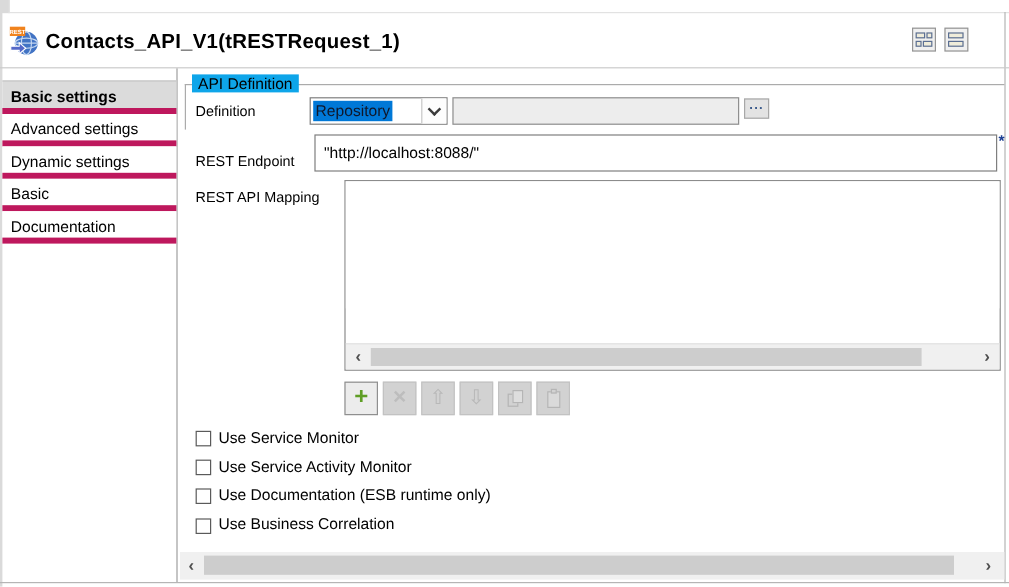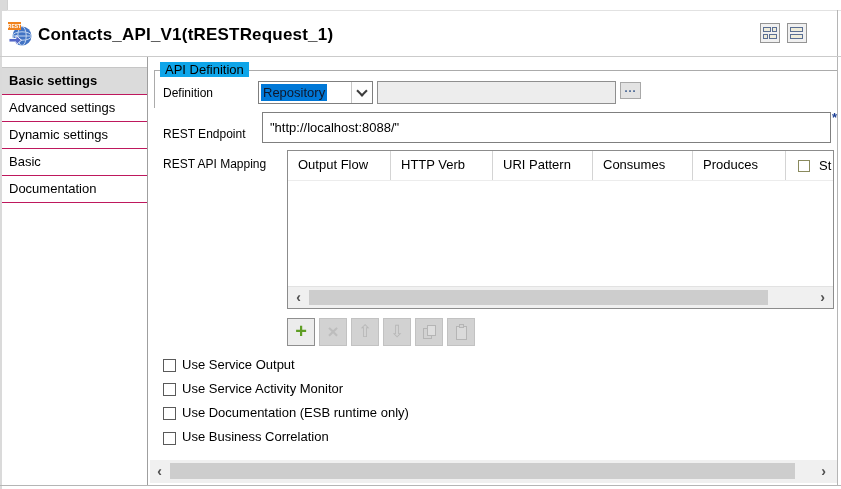--- a/index.html
+++ b/index.html
@@ -26,21 +26,21 @@
   .comp-icon{left:8px;top:22px;width:26px;height:26px;}
   .page-title{left:38px;top:25px;font-size:17px;font-weight:bold;letter-spacing:.2px;}
   .vbtn{top:23px;width:20px;height:20px;background:#f0f0f0;border:1px solid #949494;}
   .vbtn-grid{left:760px;}
   .vbtn-rows{left:787px;}
   .vbtn .b{position:absolute;border:1px solid #5b6f93;background:#efecda;box-sizing:border-box;}
 
   
   .sidebar{left:2px;top:67px;width:145px;}
   .side-item{position:relative;height:27px;line-height:26px;padding-left:7px;font-size:13px;
-    border-bottom:1px solid #be185d;background:#fff;box-sizing:border-box;cursor:default;}
+    border-bottom:5px solid #be185d;background:#fff;box-sizing:border-box;cursor:default;}
   .side-item.sel{background:#dbdbdb;font-weight:bold;border-top:1px solid #c6c6c6;height:28px;}
 
   
   .group-box{left:154px;top:70px;width:683px;height:38px;border-top:1px solid #ababab;border-left:1px solid #ababab;}
   .group-legend{left:160px;top:62px;background:#0ea5e9;padding:0 5px;font-size:13px;}
   .lbl{font-size:12px;white-space:nowrap;}
   .lbl-definition{left:163px;top:86px;}
   .combo{left:258px;top:81px;width:115px;height:23px;border:1px solid #7f7f7f;background:#fff;display:flex;}
   .combo-text{flex:1;font-size:13px;line-height:21px;padding-left:2px;overflow:hidden;white-space:nowrap;}
   .combo-text .sel-hl{background:#0078d7;color:#0f172a;padding:1px 2px;}
@@ -157,31 +157,20 @@
 </div>
 <div class="abs repo-field"></div>
 <div class="abs browse-btn">...</div>
 
 <div class="abs lbl lbl-endpoint">REST Endpoint</div>
 <div class="abs endpoint-field">"http://localhost:8088/"</div>
 <div class="abs required-mark">*</div>
 
 <div class="abs lbl lbl-mapping">REST API Mapping</div>
 <div class="abs map-table">
-  <div class="map-header">
-    <div class="map-col c0">Output Flow</div>
-    <div class="map-col c1">HTTP Verb</div>
-    <div class="map-col c2">URI Pattern</div>
-    <div class="map-col c3">Consumes</div>
-    <div class="map-col c4">Produces</div>
-    <div class="map-col c5">
-      <span class="cb cb-olive"></span>
-      <span>St</span>
-    </div>
-  </div>
   <div class="map-body"></div>
   <div class="map-hscroll hscroll">
     <span class="hs-arrow hs-left">‹</span>
     <span class="hs-thumb"></span>
     <span class="hs-arrow hs-right">›</span>
   </div>
 </div>
 
 <div class="abs tb on" style="left:287px;">
     <span class="g-add">+</span>
@@ -193,21 +182,21 @@
     <span class="g-arrow">⇧</span>
   </div>
 <div class="abs tb off" style="left:383px;">
     <span class="g-arrow">⇩</span>
   </div>
 <div class="abs tb off" style="left:415px;"><span class="ico-copy"></span></div>
 <div class="abs tb off" style="left:447px;"><span class="ico-paste"></span></div>
 
 <div class="abs opt o0">
   <span class="cb"></span>
-  <span class="lbl-txt">Use Service Output</span>
+  <span class="lbl-txt">Use Service Monitor</span>
 </div>
 <div class="abs opt o1">
   <span class="cb"></span>
   <span class="lbl-txt">Use Service Activity Monitor</span>
 </div>
 <div class="abs opt o2">
   <span class="cb"></span>
   <span class="lbl-txt">Use Documentation (ESB runtime only)</span>
 </div>
 <div class="abs opt o3">

